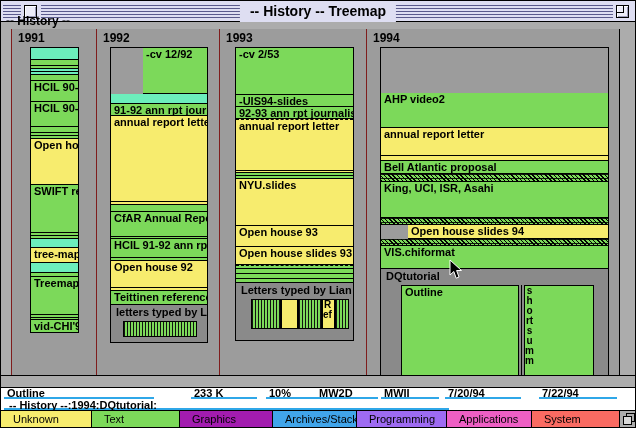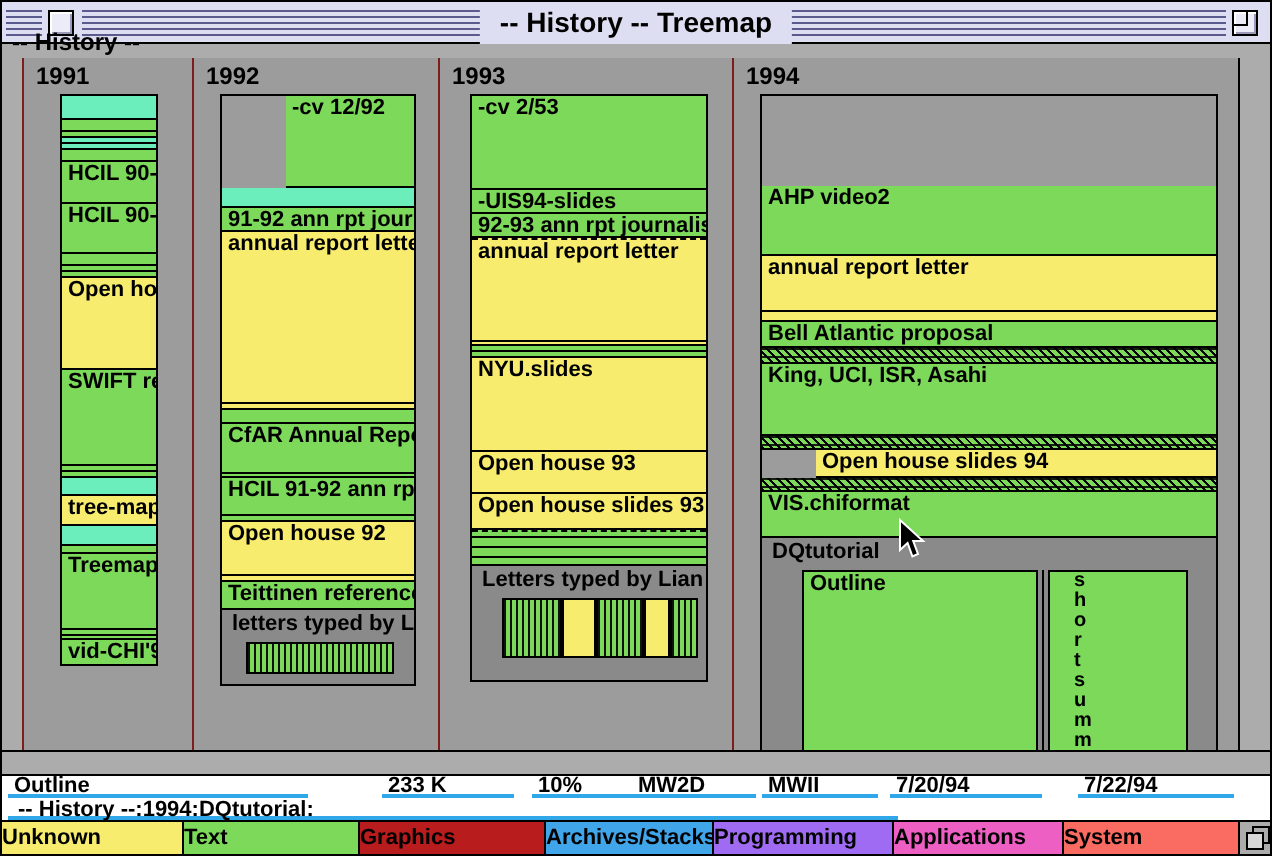--- a/index.html
+++ b/index.html
@@ -35,33 +35,33 @@
       repeating-linear-gradient(45deg, #000 0 1px, var(--text) 1px 3px); }
   .group { background:#8A8A8A; border-bottom:1px solid #000; overflow:hidden; }
   .glabel { font-weight:bold; font-size:11px; line-height:14px; padding-left:5px; white-space:nowrap; }
   .grow { display:flex; margin-top:2px; }
   .seg { border:1px solid #000; overflow:hidden; }
   .seg-stripes { background:repeating-linear-gradient(90deg,#111 0 1px,var(--text) 1px 3px); }
   .seg-unknown { background:var(--unknown); }
   .seg-text { background:var(--text); }
   .seg-gap { border:none; background:linear-gradient(#000,#000) center/1px 100% no-repeat; }
   .vert { display:block; width:9px; font-weight:bold; font-size:10px; line-height:10px;
-    padding-left:12px; word-break:break-all; white-space:pre-wrap; }
+    padding-left:0; word-break:break-all; white-space:pre-wrap;text-align:center; }
   
   .statusbar { position:absolute; top:374px; left:0; width:636px; height:54px; border-top:1px solid #000; }
   .sgap { height:12px; background:#ACACAC; border-bottom:1px solid #000; }
   .srow1 { position:relative; height:12px; background:#fff; }
   .sfield { position:absolute; top:0; height:11px; font-weight:bold; font-size:11px; line-height:11px;
     padding-left:3px; border-bottom:2px solid var(--underline); white-space:nowrap; }
   .srow2 { position:relative; height:11px; background:#fff; border-bottom:1px solid #000; }
   .spath { position:absolute; left:3px; top:0; width:445px; height:10px; font-weight:bold; font-size:11px;
     line-height:10px; padding-left:5px; border-bottom:2px solid var(--underline); white-space:nowrap; }
   .legend { display:flex; height:17px; background:#ACACAC; }
-  .lcell { border-left:1px solid #000; font-weight:bold; font-size:11px; line-height:16px;
-    padding-left:0; overflow:hidden; white-space:nowrap; }
+  .lcell { border-left:1px solid #000; font-weight:normal; font-size:11px; line-height:16px;
+    padding-left:12px; overflow:hidden; white-space:nowrap; }
   .lcell:first-child { border-left:none; }
   .licon-cell { flex:1; border-left:1px solid #000; position:relative; background:#ACACAC; }
   .cascade { position:absolute; left:3px; top:2px; width:13px; height:13px; }
   .cascade i { position:absolute; width:9px; height:9px; border:1px solid #000; background:#D8D8D8; }
   .cascade i.b { left:3px; top:0; background:#ACACAC; }
   .cascade i.f { left:0; top:3px; }
   .cursor { position:absolute; left:448px; top:258px; }
 </style>
 </head>
 <body>
@@ -260,21 +260,21 @@
         <span class="sfield" style="left: 380px; width: 58px;">MWII</span>
         <span class="sfield" style="left: 444px; width: 76px;">7/20/94</span>
         <span class="sfield" style="left: 538px; width: 78px;">7/22/94</span>
       </div>
     <div class="srow2">
       <span class="spath">-- History --:1994:DQtutorial:</span>
     </div>
     <div class="legend" id="legend">
         <div class="lcell" style="width: 90px; background: rgb(247, 236, 110);">Unknown</div>
         <div class="lcell" style="width: 88px; background: rgb(124, 217, 90);">Text</div>
-        <div class="lcell" style="width: 93px; background: #b91c1c;">Graphics</div>
+        <div class="lcell" style="width: 93px; background: #a21caf;">Graphics</div>
         <div class="lcell" style="width: 84px; background: rgb(65, 165, 234);">Archives/Stacks</div>
         <div class="lcell" style="width: 90px; background: rgb(158, 107, 242);">Programming</div>
         <div class="lcell" style="width: 85px; background: rgb(238, 95, 196);">Applications</div>
         <div class="lcell" style="width: 88px; background: rgb(250, 107, 98);">System</div>
         <div class="licon-cell">
           <div class="cascade">
             <i class="b"></i>
             <i class="f"></i>
           </div>
         </div>

